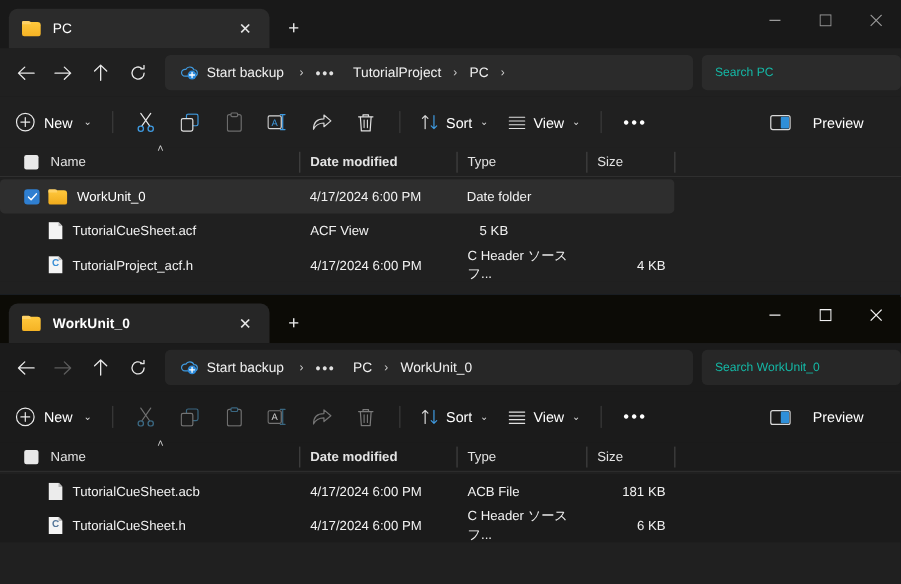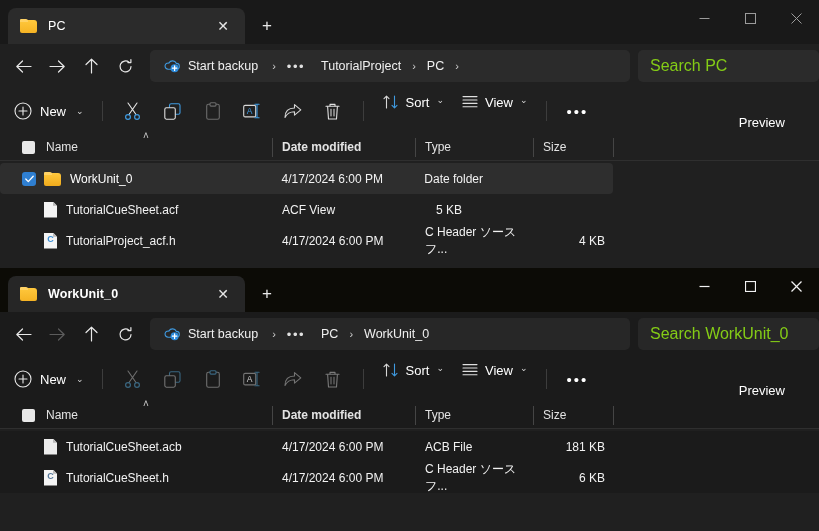--- a/index.html
+++ b/index.html
@@ -115,48 +115,48 @@
   .crumb-ellipsis { color: #e0e0e0; font-size: 13px; letter-spacing: 1.5px; padding: 0 3px; }
   .crumb-item { font-size: 12.5px; color: #f0f0f0; white-space: nowrap; padding: 0 3px; }
 
   .searchbox {
     width: 181px; height: 32px; margin-right: 0;
     background: #2b2b2b; border-radius: 5px;
     display: flex; align-items: center; padding-left: 12px;
     flex: 0 0 auto;
   }
   .win2 .searchbox { background: #272727; }
-  .searchbox .ph { font-size: 16px; color: #84cc16; }
+  .searchbox .ph { font-size: 11px; color: #14b8a6; }
 
   
   .cmdbar {
     height: 46px; display: flex; align-items: center;
     padding: 0 26px 0 10px; position: relative;
   }
   .win1 .cmdbar { background: #202020; }
   .win2 .cmdbar { background: #1b1b1b; }
 
   .newbtn { display: flex; align-items: center; gap: 8px; height: 32px; padding: 0 8px 0 4px; border-radius: 5px; }
   .newbtn .lbl { font-size: 13px; color: #ffffff; }
   .newbtn .chev { font-size: 9px; color: #d8d8d8; margin-left: 2px; }
   .cmd-sep { width: 1px; height: 20px; background: #3d3d3d; margin: 0 10px; }
   .cmdicon {
     width: 40px; height: 32px; border-radius: 5px;
     display: flex; align-items: center; justify-content: center;
   }
   .cmdicon svg { display: block; }
   .cmdtext {
-    display: flex; align-items: flex-start; gap: 7px;
+    display: flex; align-items: center; gap: 7px;
     height: 32px; padding: 0 9px; border-radius: 5px;
   }
   .cmdtext .lbl { font-size: 13px; color: #ffffff; }
   .cmdtext .chev { font-size: 9px; color: #d8d8d8; }
   .dots { color: #ffffff; font-size: 15px; letter-spacing: 2px; }
   .spacer { flex: 1 1 auto; }
-  .previewbtn { display: flex; align-items: center; gap: 20px; height: 32px; padding: 0 8px; border-radius: 5px; flex-direction: column; }
+  .previewbtn { display: flex; align-items: center; gap: 20px; height: 32px; padding: 0 8px; border-radius: 5px; }
   .previewbtn .lbl { font-size: 13px; color: #ffffff; }
 
   
   .listhead {
     display: flex; height: 27px; align-items: center;
     border-bottom: 1px solid #2f2f2f;
     position: relative;
   }
   .win1 .listhead, .win1 .filelist { background: #202020; }
   .win2 .listhead, .win2 .filelist { background: #1b1b1b; }

